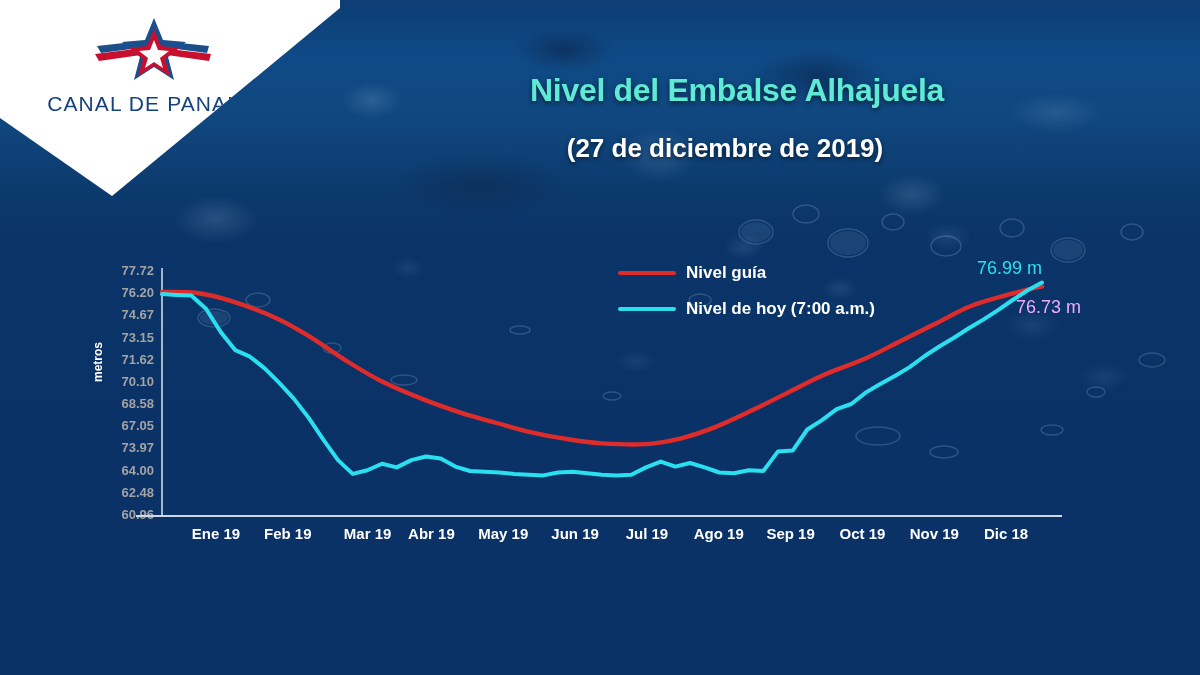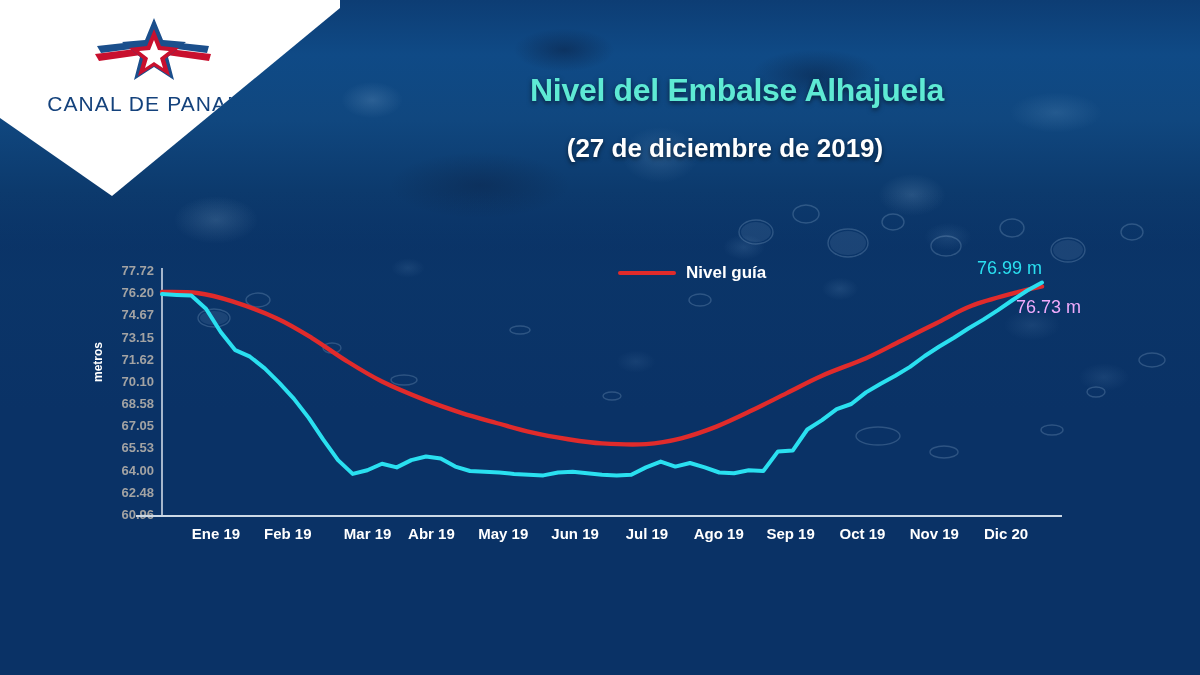--- a/index.html
+++ b/index.html
@@ -203,49 +203,53 @@
     <div class="y-label">metros</div>
     <div id="yticks">
         <div class="ytick" style="top: 263px;">77.72</div>
         <div class="ytick" style="top: 285.129px;">76.20</div>
         <div class="ytick" style="top: 307.403px;">74.67</div>
         <div class="ytick" style="top: 329.532px;">73.15</div>
         <div class="ytick" style="top: 351.807px;">71.62</div>
         <div class="ytick" style="top: 373.936px;">70.10</div>
         <div class="ytick" style="top: 396.064px;">68.58</div>
         <div class="ytick" style="top: 418.339px;">67.05</div>
-        <div class="ytick" style="top: 440.468px;">65.53</div>
+        <div class="ytick" style="top: 440.468px;">73.97</div>
         <div class="ytick" style="top: 462.742px;">64.00</div>
         <div class="ytick" style="top: 484.871px;">62.48</div>
         <div class="ytick" style="top: 507px;">60.96</div>
       </div>
     <div id="xticks">
         <div class="xtick" style="left: 215.917px;">Ene 19</div>
         <div class="xtick" style="left: 287.75px;">Feb 19</div>
         <div class="xtick" style="left: 359.583px; padding-left: 16px;">Mar 19</div>
         <div class="xtick" style="left: 431.417px;">Abr 19</div>
         <div class="xtick" style="left: 503.25px;">May 19</div>
         <div class="xtick" style="left: 575.083px;">Jun 19</div>
         <div class="xtick" style="left: 646.917px;">Jul 19</div>
         <div class="xtick" style="left: 718.75px;">Ago 19</div>
         <div class="xtick" style="left: 790.583px;">Sep 19</div>
         <div class="xtick" style="left: 862.417px;">Oct 19</div>
         <div class="xtick" style="left: 934.25px;">Nov 19</div>
-        <div class="xtick" style="left: 1006.08px;">Dic 20</div>
+        <div class="xtick" style="left: 1006.08px;">Dic 18</div>
       </div>
 
     <svg id="plot" style="position:absolute;left:0;top:0;width:1200px;height:675px;" viewBox="0 0 1200 675">
       <line id="yaxis" stroke="#cdd9e6" stroke-width="1.6" x1="162" x2="162" y1="268" y2="516"></line>
       <line id="xaxis" stroke="#cdd9e6" stroke-width="1.8" x1="136" x2="1062" y1="516" y2="516"></line>
       <path id="line-guia" fill="none" stroke-width="4.4" stroke-linecap="round" stroke-linejoin="round" d="M162.0,291.9 C167.9,292.1 185.5,291.4 197.2,293.0 C208.9,294.5 219.2,297.2 232.4,301.4 C245.6,305.6 263.2,312.1 276.4,318.2 C289.6,324.2 299.9,330.6 311.6,337.8 C323.3,345.0 335.1,353.8 346.8,361.1 C358.5,368.4 368.8,374.9 382.0,381.5 C395.2,388.0 412.8,395.2 426.0,400.4 C439.2,405.6 449.5,409.0 461.2,412.8 C472.9,416.5 484.7,419.7 496.4,423.0 C508.1,426.2 519.9,429.8 531.6,432.4 C543.3,435.1 555.1,437.2 566.8,439.0 C578.5,440.8 588.8,442.5 602.0,443.4 C615.2,444.2 632.8,444.9 646.0,444.1 C659.2,443.2 669.5,441.2 681.2,438.3 C692.9,435.3 704.7,431.2 716.4,426.6 C728.1,422.0 739.9,416.2 751.6,410.6 C763.3,405.0 775.1,398.9 786.8,393.1 C798.5,387.3 808.8,381.5 822.0,375.7 C835.2,369.8 852.8,364.0 866.0,358.2 C879.2,352.4 889.5,346.5 901.2,340.7 C912.9,334.9 924.7,329.1 936.4,323.2 C948.1,317.4 958.4,310.9 971.6,305.8 C984.8,300.7 1003.9,295.9 1015.6,292.7 C1027.3,289.4 1037.6,287.5 1042.0,286.4" stroke="#e02b2b"></path>
       <path id="line-hoy" fill="none" stroke-width="4.0" stroke-linecap="round" stroke-linejoin="round" d="M162.0,294.1 L176.7,294.9 L191.3,295.6 L206.0,308.7 L220.7,332.0 L235.3,350.2 L250.0,356.7 L264.7,368.4 L279.3,382.9 L294.0,398.9 L308.7,417.9 L323.3,439.7 L338.0,460.1 L352.7,473.9 L367.3,470.3 L382.0,463.7 L396.7,467.4 L411.3,460.1 L426.0,456.5 L440.7,458.6 L455.3,466.6 L470.0,471.0 L484.7,471.7 L499.3,472.5 L514.0,473.9 L528.7,474.7 L543.3,475.4 L558.0,472.5 L572.7,471.7 L587.3,473.2 L602.0,474.7 L616.7,475.4 L631.3,474.7 L646.0,467.4 L660.7,461.6 L675.3,466.6 L690.0,463.0 L704.7,467.4 L719.3,472.5 L734.0,473.2 L748.7,470.3 L763.3,471.0 L778.0,451.4 L792.7,450.6 L807.3,429.5 L822.0,420.1 L836.7,409.1 L851.3,404.0 L866.0,392.4 L880.7,383.7 L895.3,375.7 L910.0,366.9 L924.7,356.0 L939.3,346.5 L954.0,337.8 L968.7,328.3 L983.3,319.6 L998.0,310.1 L1012.7,300.0 L1027.3,290.5 L1042.0,282.6" stroke="#2ae0f0"></path>
     </svg>
 
     <div class="legend-row" style="left:618px; top:263px;">
       <span class="legend-swatch" id="sw-guia" style="background: rgb(224, 43, 43);"></span>
       <span>Nivel guía</span>
     </div>
+    <div class="legend-row" style="left:618px; top:299px;">
+      <span class="legend-swatch" id="sw-hoy" style="background: rgb(42, 224, 240);"></span>
+      <span>Nivel de hoy (7:00 a.m.)</span>
+    </div>
 
     <div class="annot annot-cyan">76.99 m</div>
     <div class="annot annot-red">76.73 m</div>
   </div>
 
 </div>
 
 </body></html>

